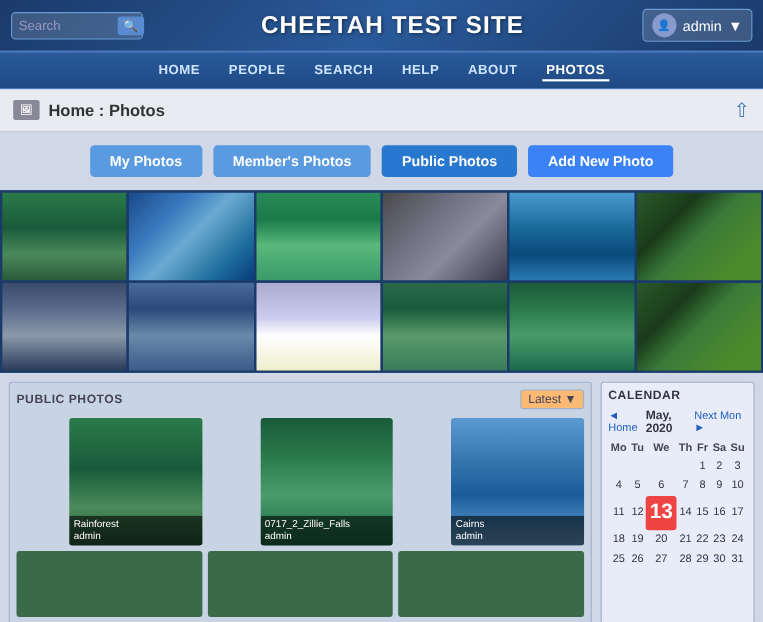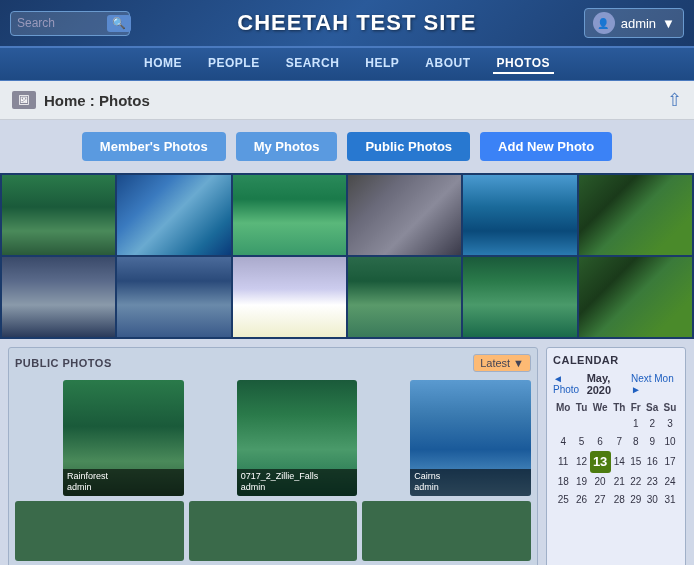--- a/index.html
+++ b/index.html
@@ -293,25 +293,25 @@
       font-weight: bold;
     }
     .cal-grid td {
       font-size: 10px;
       color: #334;
       text-align: center;
       padding: 2px 0;
       line-height: 1.4;
     }
     .cal-grid td.today {
-      background: #4d7c0f;
-      color: white;
-      border-radius: 3px;
-      font-weight: bold;
-      font-size: 13px;
+      background: #ef4444;
+      color: white;
+      border-radius: 3px;
+      font-weight: bold;
+      font-size: 19px;
     }
     .cal-grid td.empty { color: transparent; }
 
     
     .photo-waterfall { background: linear-gradient(180deg, #2a7a4a 0%, #1a5a3a 40%, #4a8a5a 70%, #2a5a3a 100%); }
     .photo-aerial-blue { background: linear-gradient(135deg, #1a4a8a 0%, #3a7abf 30%, #6aaad0 50%, #1a6a9a 80%, #0a3a7a 100%); }
     .photo-tropical { background: linear-gradient(180deg, #2a8a5a 0%, #1a7a4a 30%, #5ab87a 60%, #3a9a6a 100%); }
     .photo-street { background: linear-gradient(135deg, #4a4a4a 0%, #6a6a7a 30%, #8a8a9a 60%, #3a3a4a 100%); }
     .photo-ocean { background: linear-gradient(180deg, #4a9ad0 0%, #1a6a9a 40%, #0a4a7a 70%, #2a7ab0 100%); }
     .photo-train { background: linear-gradient(135deg, #2a5a2a 0%, #1a3a1a 30%, #3a7a3a 50%, #4a8a2a 80%); }
@@ -363,22 +363,22 @@
 
 <div class="breadcrumb-bar">
   <div class="breadcrumb">
     <div class="breadcrumb-icon">🖼</div>
     <span>Home : Photos</span>
   </div>
   <span class="share-icon">⇧</span>
 </div>
 
 <div class="tabs-bar">
+  <button class="tab-btn inactive">My Photos</button>
   <button class="tab-btn inactive">Member's Photos</button>
-  <button class="tab-btn inactive">My Photos</button>
   <button class="tab-btn active">Public Photos</button>
   <button class="tab-btn green">Add New Photo</button>
 </div>
 
 <div class="gallery-grid">
 
   <div class="photo-cell">
       <div class="photo-sim photo-waterfall"></div>
     </div>
   <div class="photo-cell">
@@ -450,21 +450,21 @@
     <div class="photos-row2">
       <div class="photo-thumb-small photo-mountain"></div>
       <div class="photo-thumb-small photo-falls"></div>
       <div class="photo-thumb-small photo-aerial-blue"></div>
     </div>
   </div>
 
   <div class="calendar-panel">
     <div class="cal-title">CALENDAR</div>
     <div class="cal-nav">
-      <span class="cal-nav-btn">◄ Photo</span>
+      <span class="cal-nav-btn">◄ Home</span>
       <span class="cal-month">May, 2020</span>
       <span class="cal-nav-btn">Next Mon ►</span>
     </div>
     <table class="cal-grid">
       <thead>
         <tr>
           <th>Mo</th>
           <th>Tu</th>
           <th>We</th>
           <th>Th</th>

